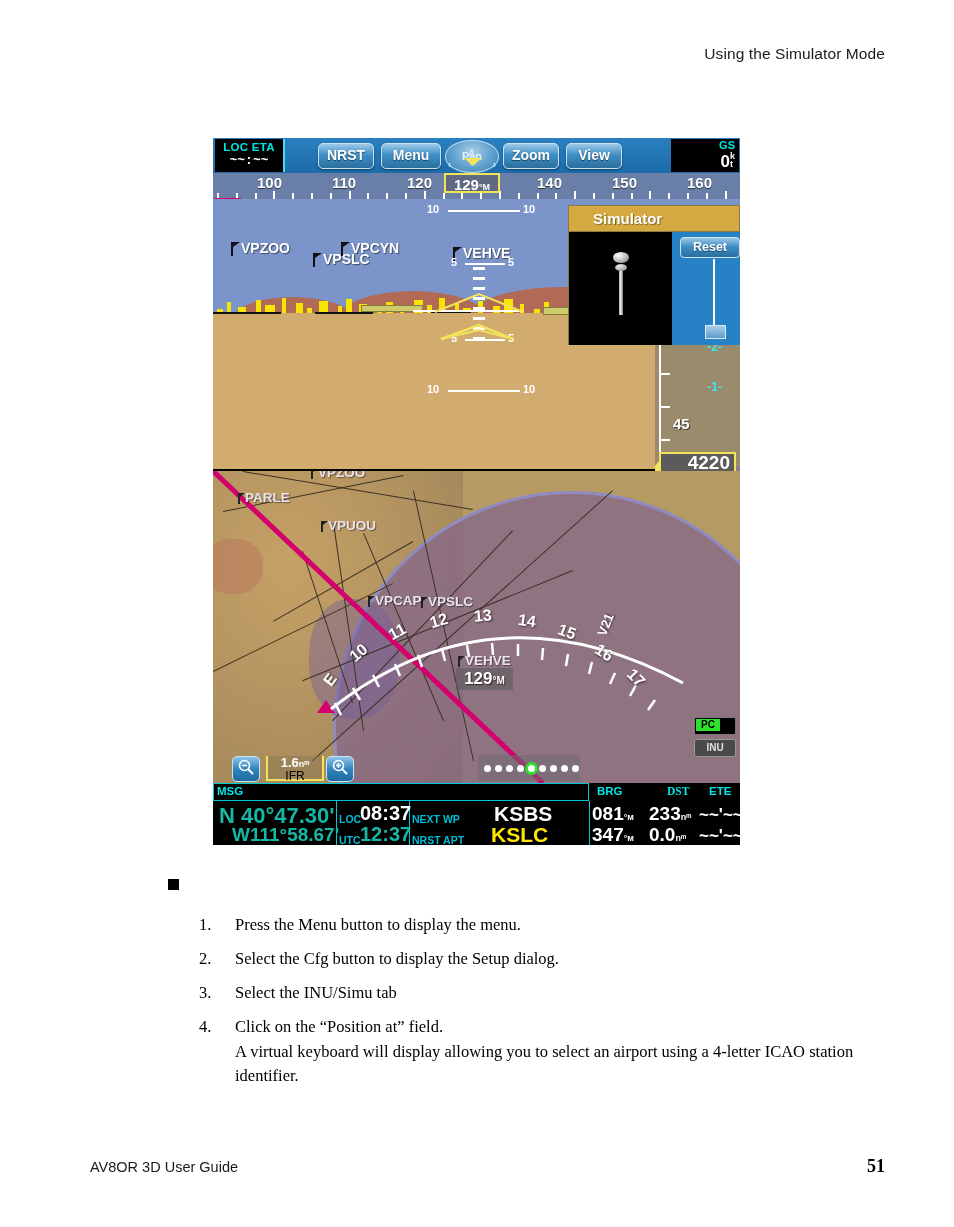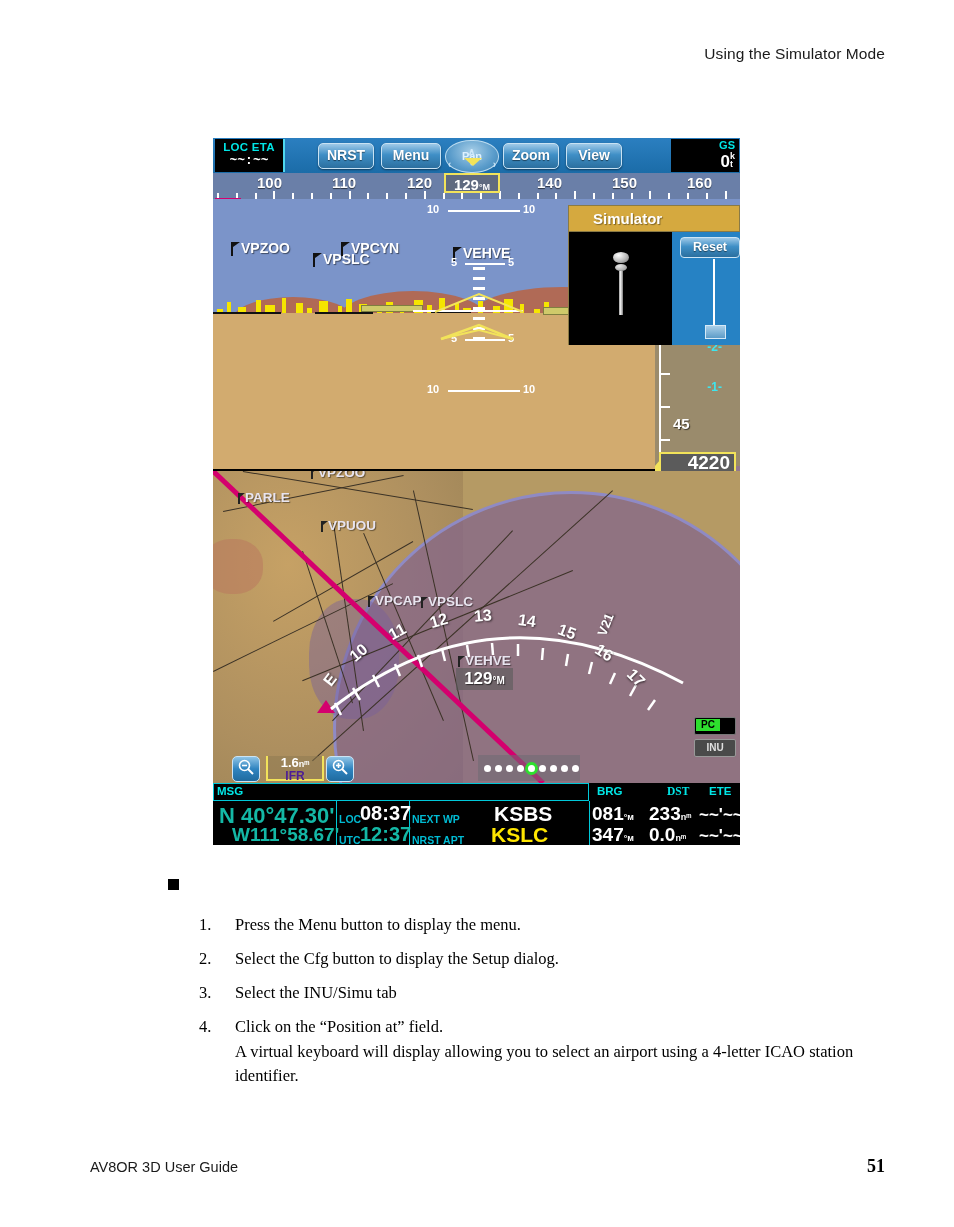--- a/index.html
+++ b/index.html
@@ -336,21 +336,21 @@
     border:1px solid #cbe4f5; border-radius:5px;
     color:#fff; font-size:15px; text-align:center; line-height:23px;
   }
   .scale-box {
     position:absolute; left:53px; top:3px; width:58px; height:25px;
     border:2px solid #f2e35a; border-top:none; box-sizing:border-box;
     background: rgba(140,120,80,.5); text-align:center;
   }
   .scale-box .d { color:#fff; font-weight:bold; font-size:13px; line-height:13px; }
   .scale-box .d .u { font-size:9px; }
-  .scale-box .i { color:#4c1d95; font-weight:bold; font-size:12px; line-height:11px; }
+  .scale-box .i { color:#000000; font-weight:normal; font-size:12px; line-height:11px; }
   .dotstrip {
     position:absolute; left:265px; top:2px; width:102px; height:26px;
     background: rgba(110,105,115,.55);
   }
   .dotstrip .dot { position:absolute; top:10px; width:7px; height:7px; border-radius:50%; background:#fff; }
   .dotstrip .dot.cur { background:#fff; box-shadow: 0 0 0 3px #2ee02e; }
   .pc-box {
     position:absolute; right:4px; top:-36px; width:40px; height:16px;
     background:#000; border:1px solid #777; border-radius:2px;
   }

